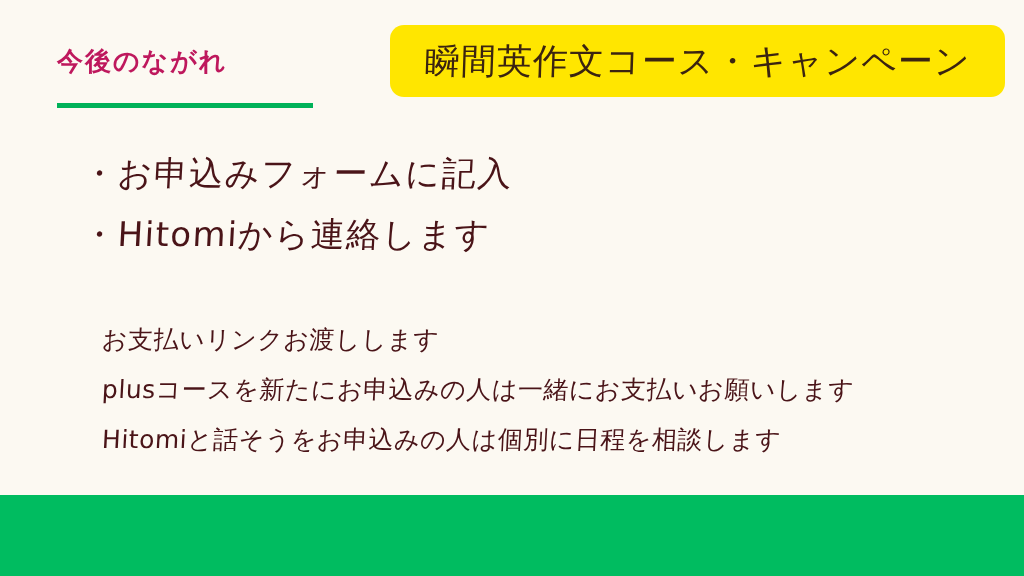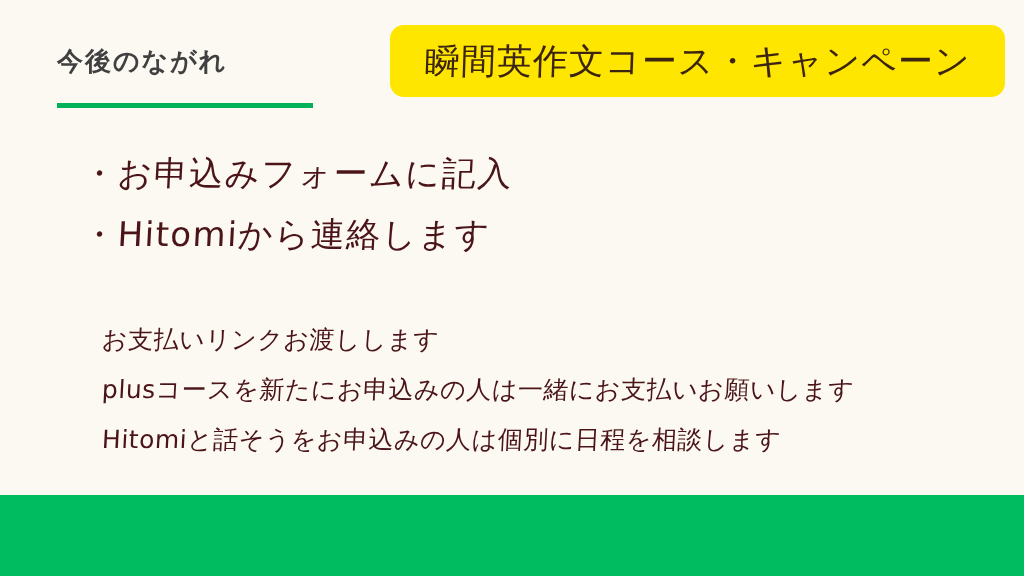--- a/index.html
+++ b/index.html
@@ -28,21 +28,21 @@
     position: absolute;
     left: 57px;
     top: 47px;
     width: 300px;
   }
   .section-heading-text {
     font-family: "DejaVu Sans", "Liberation Sans", sans-serif;
     font-size: 26px;
     font-weight: bold;
     letter-spacing: 2px;
-    color: #404040;
+    color: #be185d;
     line-height: 1.1;
     white-space: nowrap;
   }
   .section-heading-rule {
     position: absolute;
     left: 0;
     top: 56px;
     width: 256px;
     height: 5px;
     background: #00b259;

